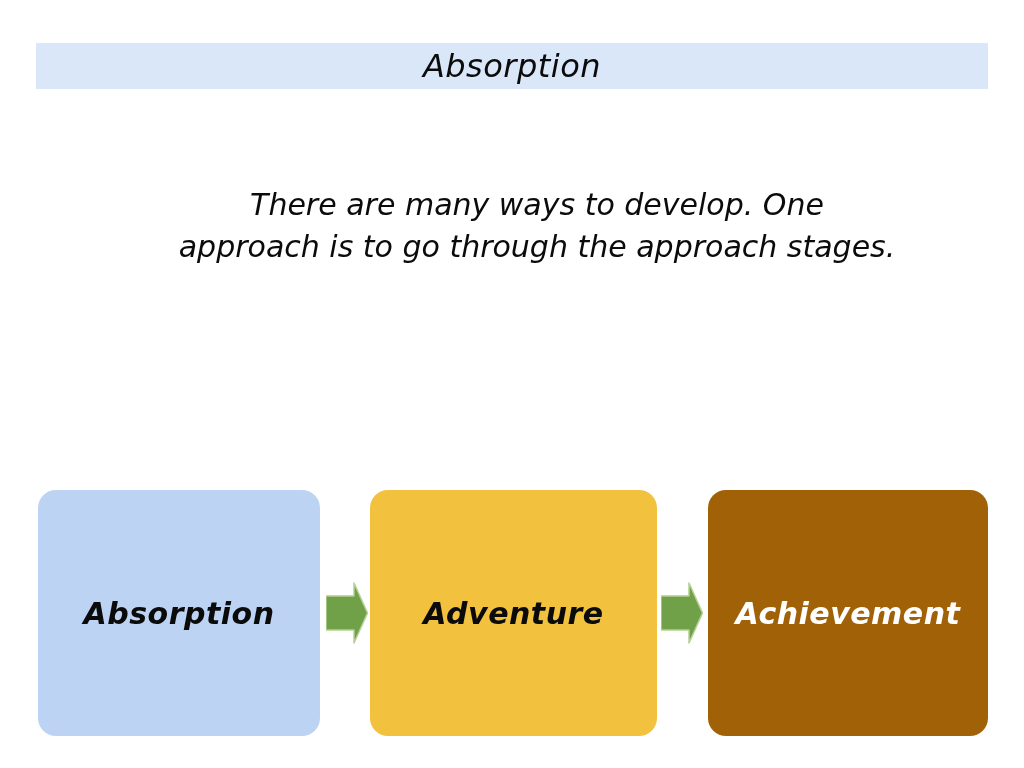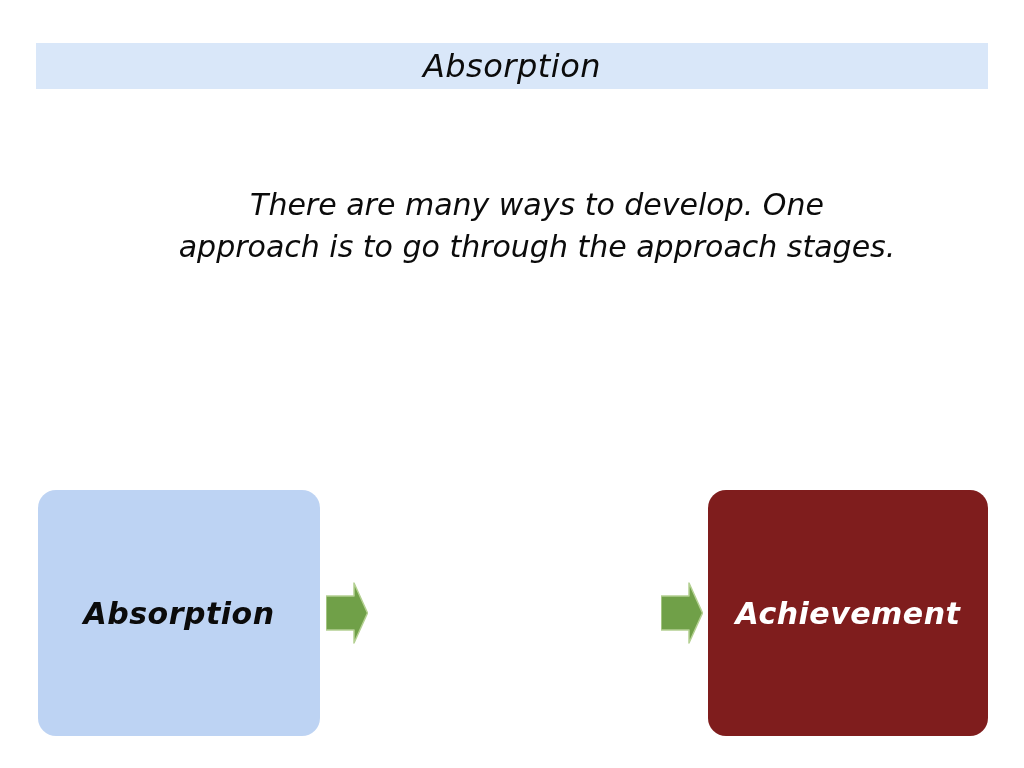--- a/index.html
+++ b/index.html
@@ -87,24 +87,27 @@
   <div class="stage card-1" style="background-color: rgb(189, 211, 243); color: rgb(11, 11, 11);">
     <span class="stage-label">Absorption</span>
   </div>
 
   <div class="connector connector-1">
     <svg viewBox="0 0 42 62" xmlns="http://www.w3.org/2000/svg">
       <polygon points="0,14 28,14 28,1 41.5,31 28,61 28,48 0,48" stroke-width="1.5" stroke-linejoin="round" style="fill: rgb(112, 160, 72); stroke: rgb(180, 208, 146);"></polygon>
     </svg>
   </div>
 
+  <div class="stage card-2" style="background-color: rgb(242, 194, 63); color: rgb(11, 11, 11);">
+    <span class="stage-label">Adventure</span>
+  </div>
 
   <div class="connector connector-2">
     <svg viewBox="0 0 42 62" xmlns="http://www.w3.org/2000/svg">
       <polygon points="0,14 28,14 28,1 41.5,31 28,61 28,48 0,48" stroke-width="1.5" stroke-linejoin="round" style="fill: rgb(112, 160, 72); stroke: rgb(180, 208, 146);"></polygon>
     </svg>
   </div>
 
-  <div class="stage card-3" style="background-color: #7f1d1d; color: rgb(255, 255, 255);">
+  <div class="stage card-3" style="background-color: #a16207; color: rgb(255, 255, 255);">
     <span class="stage-label">Achievement</span>
   </div>
 
 </div>
 
 </body></html>

